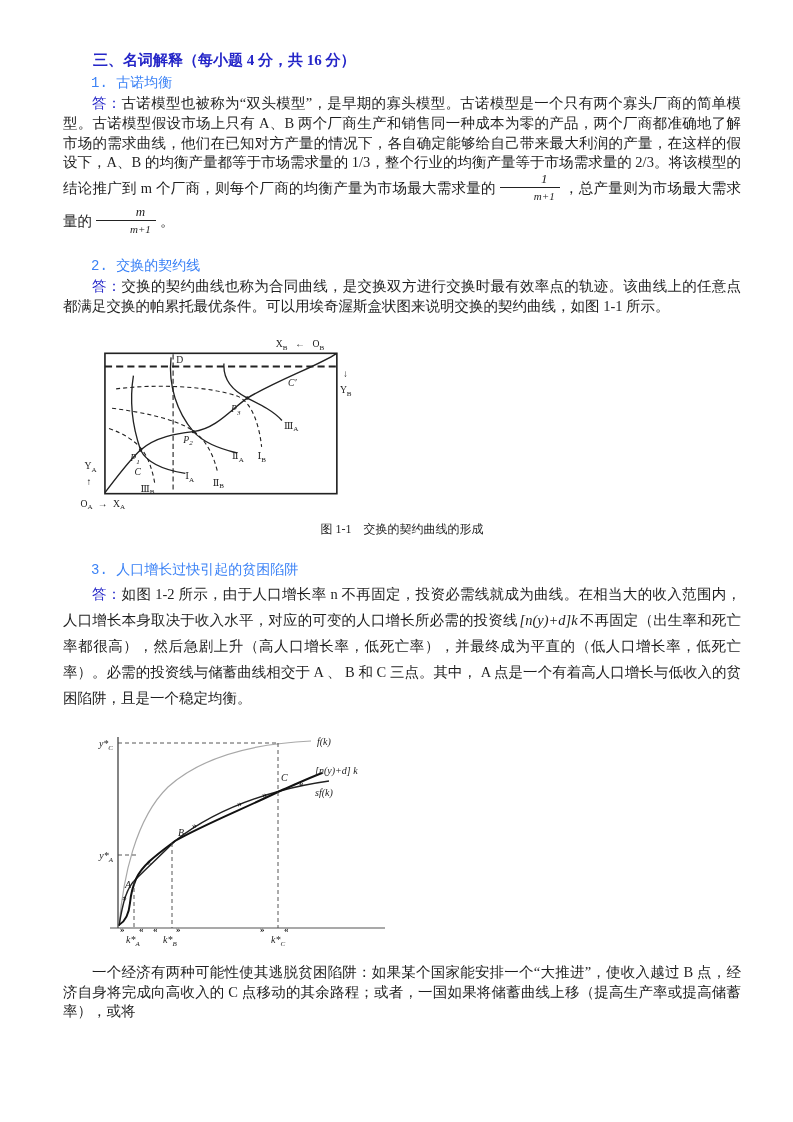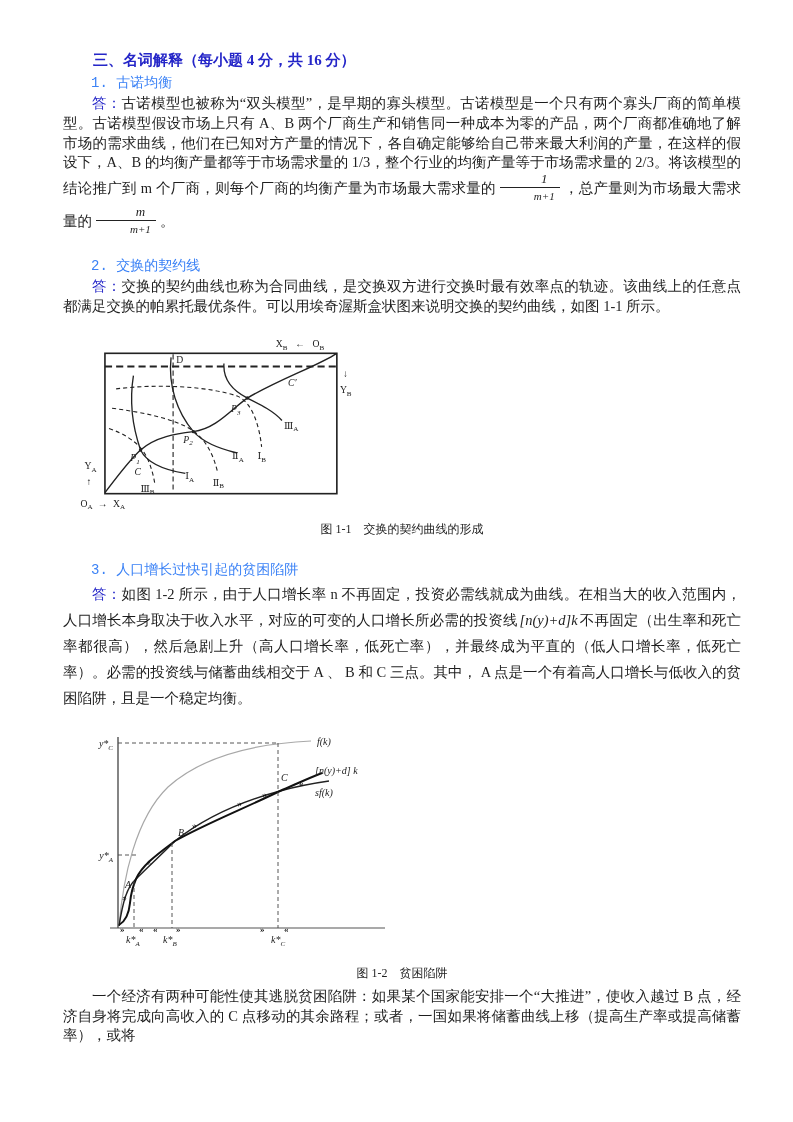--- a/index.html
+++ b/index.html
@@ -132,17 +132,16 @@
         <text x="63" y="172" transform="rotate(-75 63 172)">»</text>
         <text x="86" y="131" transform="rotate(145 86 131)">»</text>
         <text x="130" y="100" transform="rotate(-20 130 100)">»</text>
         <text x="175" y="78" transform="rotate(-17 175 78)">»</text>
         <text x="200" y="69" transform="rotate(-16 200 69)">»</text>
         <text x="236" y="57">«</text>
       </g>
     </svg>
   </div>
 
-  <div class="caption">图 1-2　贫困陷阱</div>
 
   <p class="body">一个经济有两种可能性使其逃脱贫困陷阱：如果某个国家能安排一个“大推进”，使收入越过 B 点，经济自身将完成向高收入的 C 点移动的其余路程；或者，一国如果将储蓄曲线上移（提高生产率或提高储蓄率），或将</p>
 
 </div>
 
 </body></html>

